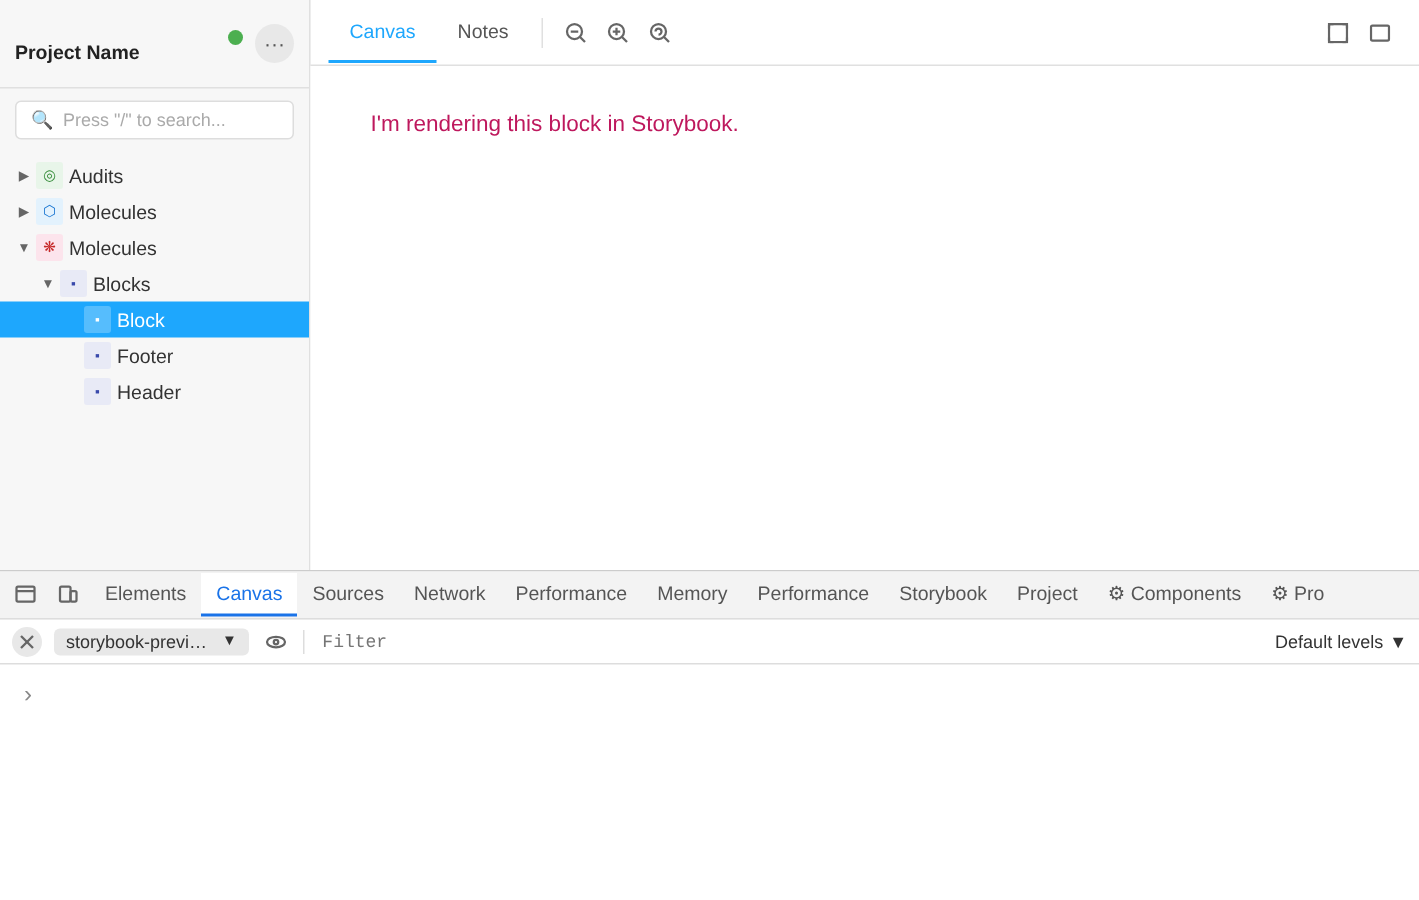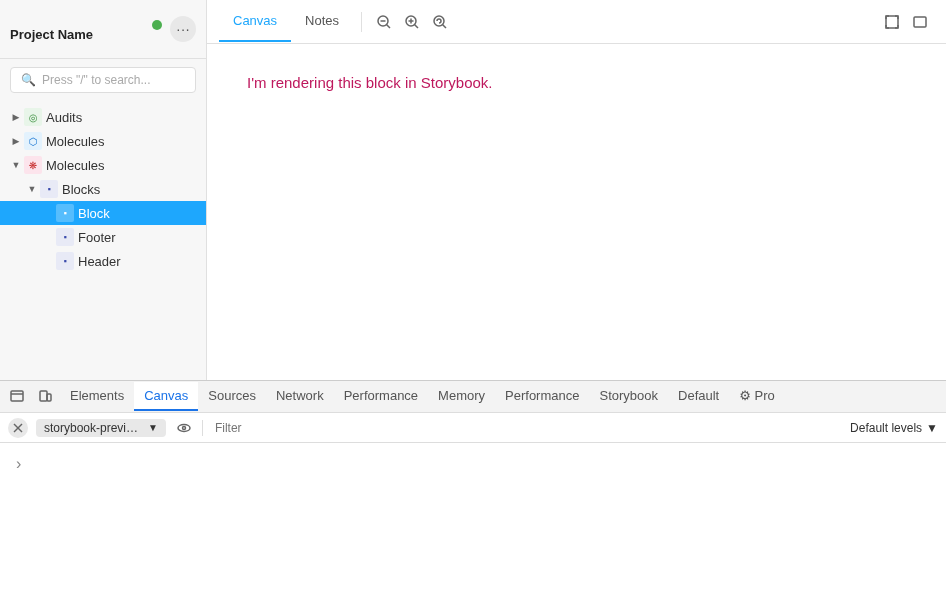--- a/index.html
+++ b/index.html
@@ -50,21 +50,21 @@
 
     
     .devtools { height: 220px; border-top: 1px solid #ccc; display: flex; flex-direction: column; background: #fff; }
     .devtools-tabs { display: flex; align-items: center; border-bottom: 1px solid #ddd; background: #f3f3f3; height: 32px; overflow: hidden; padding: 0 4px; gap: 0; }
     .devtools-tab { padding: 6px 10px; font-size: 13px; cursor: pointer; color: #555; white-space: nowrap; border-bottom: 2px solid transparent; }
     .devtools-tab.active { color: #1a73e8; border-bottom: 2px solid #1a73e8; background: #fff; }
     .devtools-icon-btn { width: 26px; height: 26px; display: flex; align-items: center; justify-content: center; cursor: pointer; color: #666; border-radius: 4px; border: none; background: none; font-size: 12px; margin-right: 2px; }
     .devtools-toolbar { display: flex; align-items: center; padding: 0 8px; border-bottom: 1px solid #ddd; height: 30px; gap: 6px; }
     .devtools-selector { display: flex; align-items: center; gap: 4px; background: #e8e8e8; border-radius: 4px; padding: 2px 8px; cursor: pointer; font-size: 12px; color: #333; }
     .devtools-eye-btn { width: 24px; height: 24px; display: flex; align-items: center; justify-content: center; cursor: pointer; color: #666; }
-    .devtools-filter { flex: 1; padding: 2px 6px; border: none; outline: none; font-size: 12px; color: #b91c1c; }
+    .devtools-filter { flex: 1; padding: 2px 6px; border: none; outline: none; font-size: 12px; color: #b91c1c; font-family: Liberation Mono, monospace; }
     .filter-sep { width: 1px; height: 16px; background: #ddd; }
     .devtools-levels { margin-left: auto; display: flex; align-items: flex-end; gap: 4px; font-size: 12px; color: #333; cursor: pointer; }
     .devtools-content { flex: 1; padding: 8px; }
     .devtools-expand { display: flex; align-items: center; padding: 4px 8px; cursor: pointer; color: #333; font-size: 13px; }
   </style>
 </head>
 <body>
 
 <div class="top-area">
 
@@ -202,21 +202,22 @@
       </svg>
     </button>
     <div class="devtools-tab">Elements</div>
     <div class="devtools-tab active">Canvas</div>
     <div class="devtools-tab">Sources</div>
     <div class="devtools-tab">Network</div>
     <div class="devtools-tab">Performance</div>
     <div class="devtools-tab">Memory</div>
     <div class="devtools-tab">Performance</div>
     <div class="devtools-tab">Storybook</div>
-    <div class="devtools-tab">Default</div>
+    <div class="devtools-tab">Project</div>
+    <div class="devtools-tab">⚙ Components</div>
     <div class="devtools-tab">⚙ Pro</div>
   </div>
 
   <div class="devtools-toolbar">
     <button class="devtools-icon-btn" title="Clear console" style="background:#e8e8e8;border-radius:50%;width:20px;height:20px;">
       <svg width="12" height="12" viewBox="0 0 12 12" fill="none" stroke="currentColor" stroke-width="1.5">
         <line x1="2" y1="2" x2="10" y2="10"></line>
           <line x1="10" y1="2" x2="2" y2="10"></line>
       </svg>
     </button>

